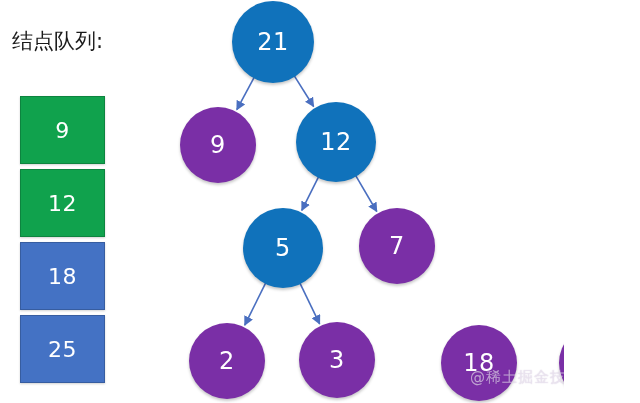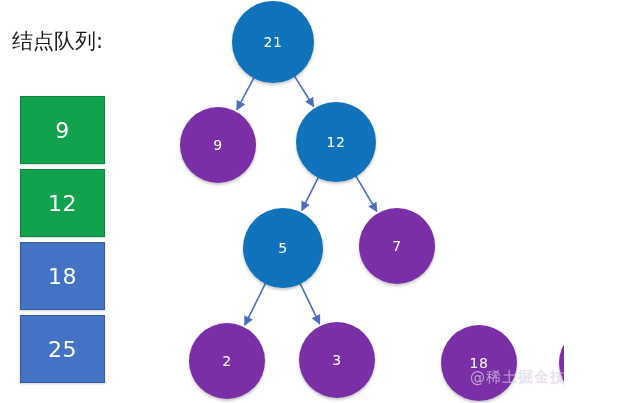--- a/index.html
+++ b/index.html
@@ -53,21 +53,21 @@
     box-shadow: 0 1px 2px rgba(0,0,0,0.18);
   }
   .node {
     position: absolute;
     box-sizing: border-box;
     border-radius: 50%;
     display: flex;
     align-items: center;
     justify-content: center;
     color: #ffffff;
-    font-size: 14px;
+    font-size: 24px;
     font-family: "DejaVu Sans", "Liberation Sans", sans-serif;
     letter-spacing: 0.5px;
     box-shadow: 0 2px 3px rgba(0,0,0,0.22);
   }
   .watermark {
     position: absolute;
     left: 470px;
     top: 368px;
     font-size: 15px;
     color: rgba(255,255,255,0.55);

